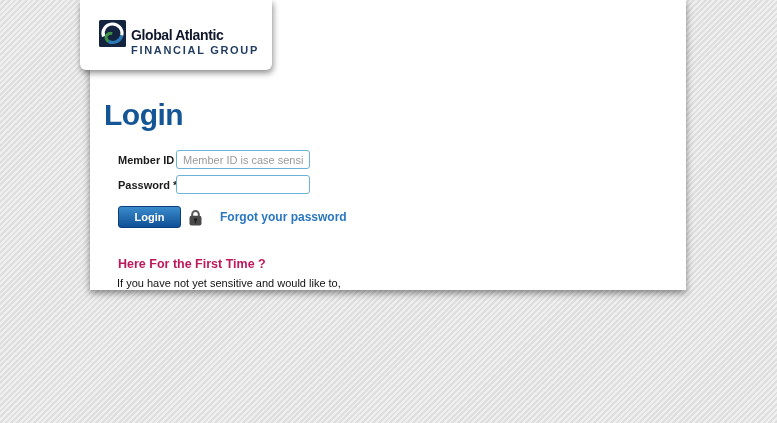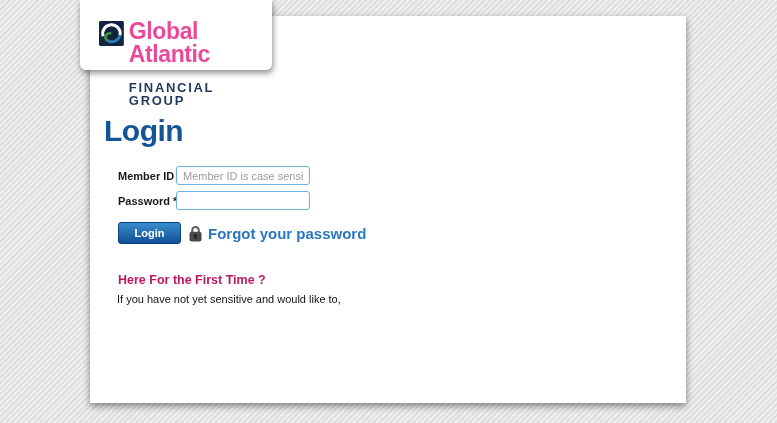--- a/index.html
+++ b/index.html
@@ -2,33 +2,33 @@
 <html><head>
 <meta charset="utf-8">
 <style>
   html,body{margin:0;padding:0;}
   body{
     width:777px;height:423px;position:relative;overflow:hidden;
     font-family:"Liberation Sans", sans-serif;
     background:repeating-linear-gradient(135deg,#efefef 0px,#efefef 2px,#dedede 2px,#dedede 4px);
   }
   .panel{
-    position:absolute;left:90px;top:16px;width:596px;height:387px;
+    position:absolute;left:90px;top:0;width:596px;height:290px;
     background:#ffffff;box-shadow:0 3px 7px rgba(0,0,0,0.45);z-index:1;
   }
   .logo-tab{
     position:absolute;left:80px;top:0;width:192px;height:70px;
     background:#ffffff;border-radius:0 0 6px 6px;
     box-shadow:1px 3px 6px rgba(0,0,0,0.45);z-index:3;
   }
   .logo{position:absolute;left:19px;top:20px;display:flex;align-items:flex-start;}
   .logo-mark{width:27px;height:27px;display:block;}
   .brand-text{margin-left:5px;line-height:1;}
-  .brand-name{display:block;font-weight:bold;font-size:23px;color:#ec4899;letter-spacing:-0.4px;margin-top:0;}
-  .brand-tagline{display:block;font-weight:bold;font-size:13px;color:#1e3a5f;letter-spacing:1.7px;margin-top:15px;}
+  .brand-name{display:block;font-weight:bold;font-size:14px;color:#0f172a;letter-spacing:-0.4px;margin-top:8px;}
+  .brand-tagline{display:block;font-weight:bold;font-size:11px;color:#1e3a5f;letter-spacing:1.7px;margin-top:3px;}
 
   .page-title{
     position:absolute;left:14px;top:98px;margin:0;
     font-size:30px;font-weight:bold;color:#145596;letter-spacing:-0.5px;
   }
   .form-row{position:absolute;left:28px;display:flex;align-items:center;}
   .row-member{top:150px;}
   .row-password{top:175px;}
   .field-label{width:58px;font-size:11px;font-weight:bold;color:#1a1a1a;white-space:nowrap;}
   .text-input{
@@ -40,21 +40,21 @@
   .text-input::placeholder{color:#9a9a9a;opacity:1;}
   .button-row{position:absolute;left:28px;top:206px;display:flex;align-items:center;}
   .login-button{
     width:63px;height:22px;border:1px solid #0a3e7d;border-radius:3px;
     background:linear-gradient(#3a8ccd,#0f4f96);
     color:#ffffff;font-family:"Liberation Sans", sans-serif;
     font-size:11px;font-weight:bold;cursor:pointer;
   }
   .lock{margin-left:8px;width:13px;height:17px;display:block;}
   .forgot-link{
-    margin-left:6px;font-size:15px;font-weight:bold;color:#2a77c0;
+    margin-left:18px;font-size:12px;font-weight:bold;color:#2a77c0;
     text-decoration:none;cursor:pointer;
   }
   .first-time-heading{
     position:absolute;left:27px;top:256px;margin:1px;
     font-size:12.5px;font-weight:bold;color:#be185d;
   }
   .first-time-text{
     position:absolute;left:27px;top:276px;margin:0;
     font-size:11px;color:#111111;line-height:14px;
   }

